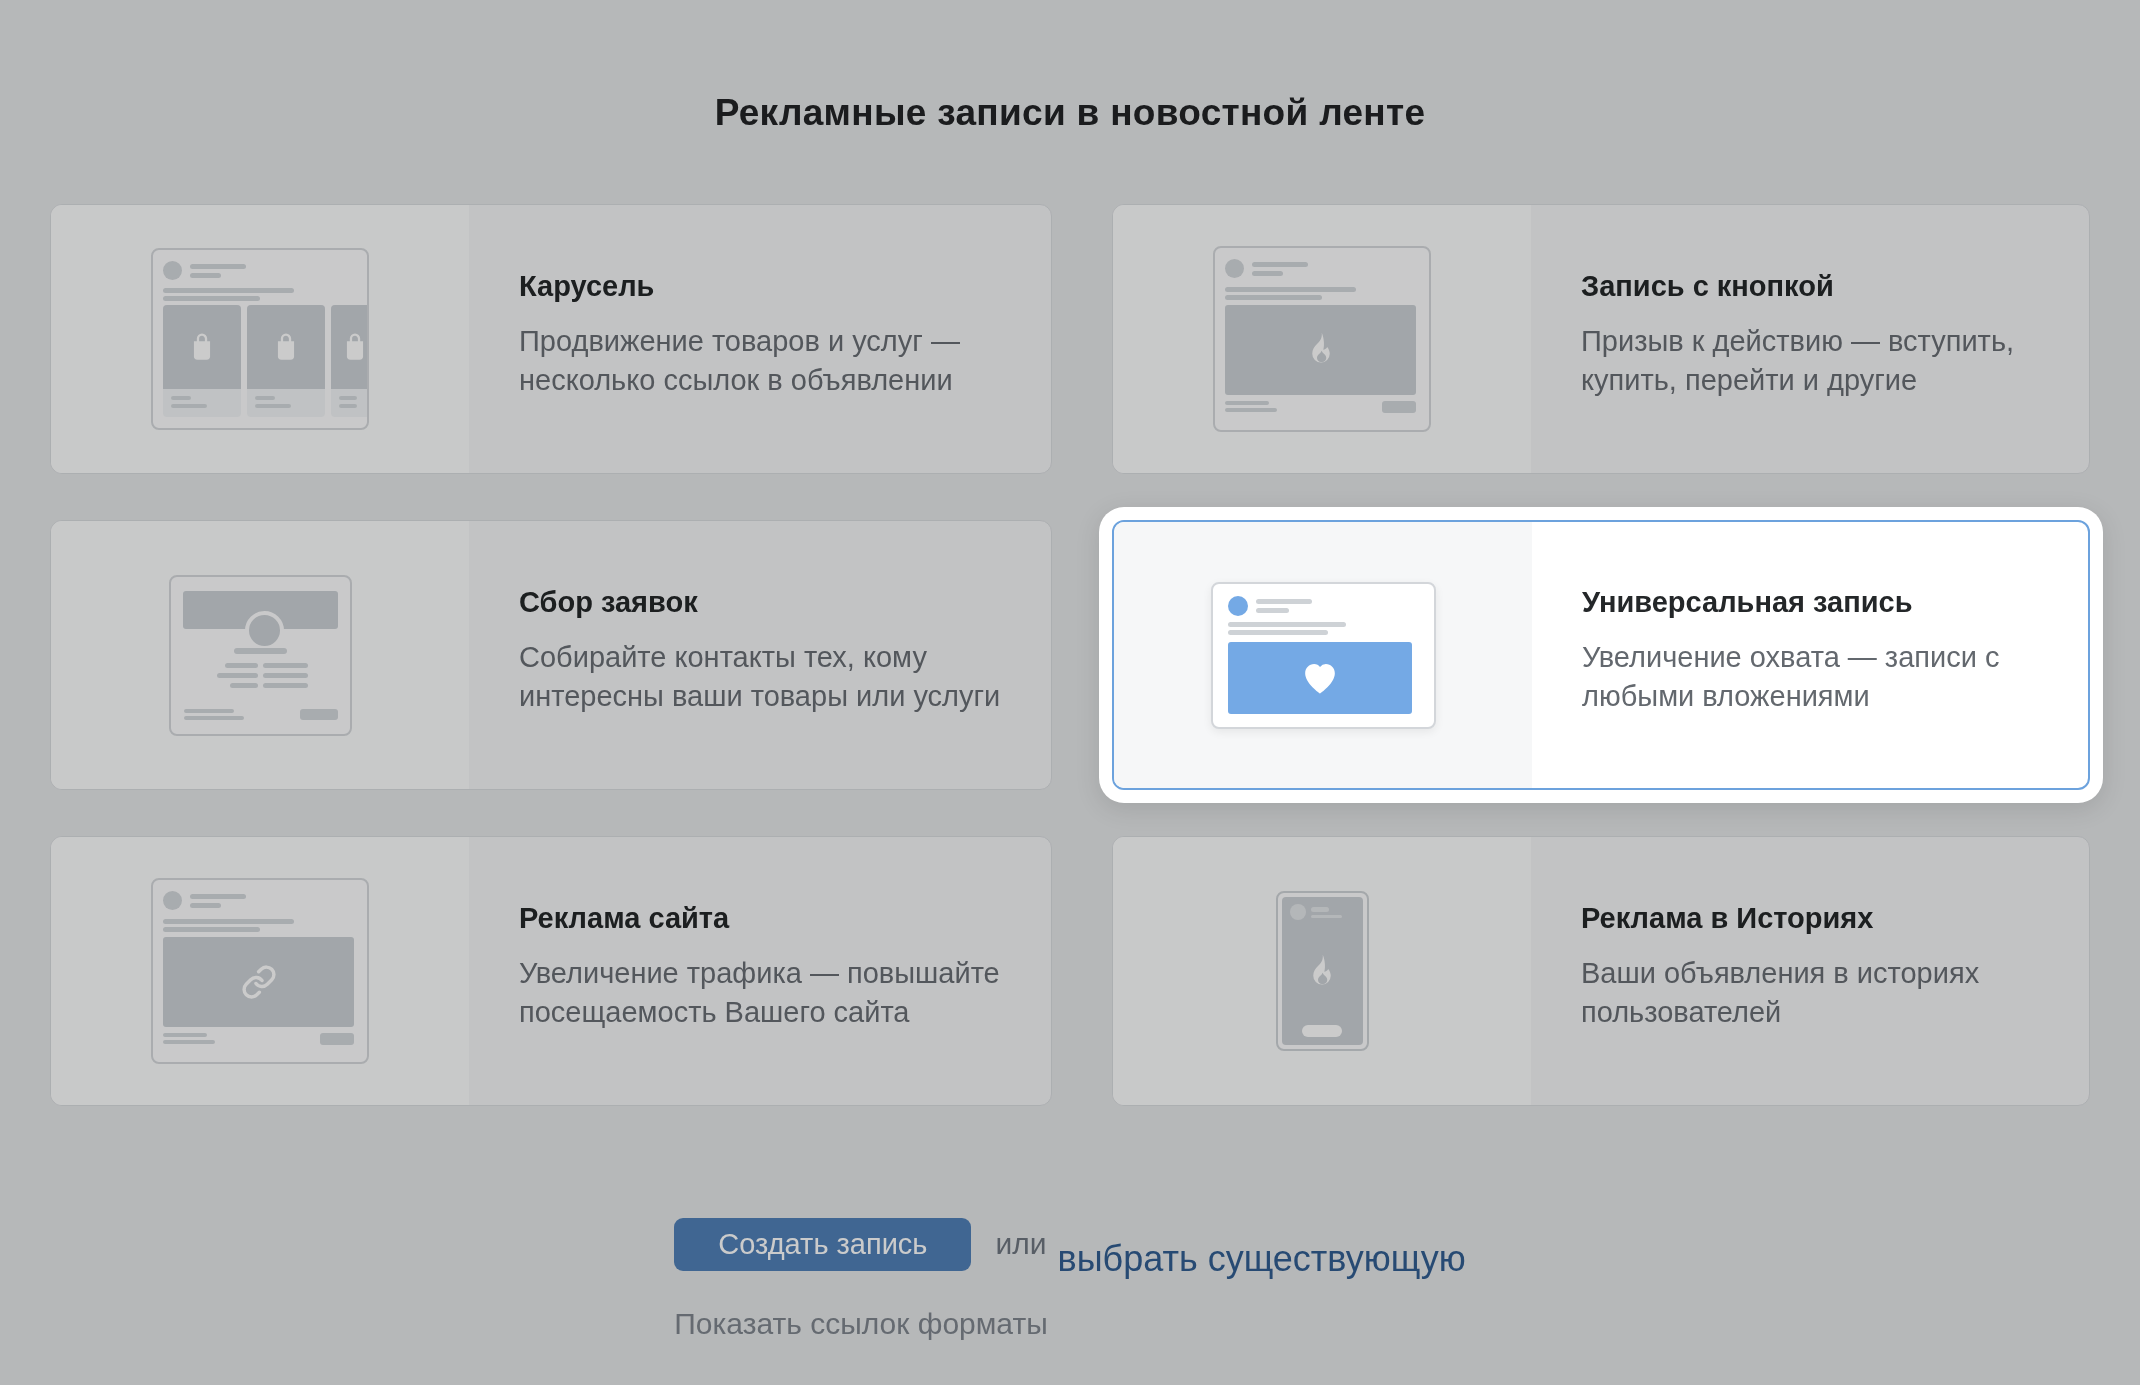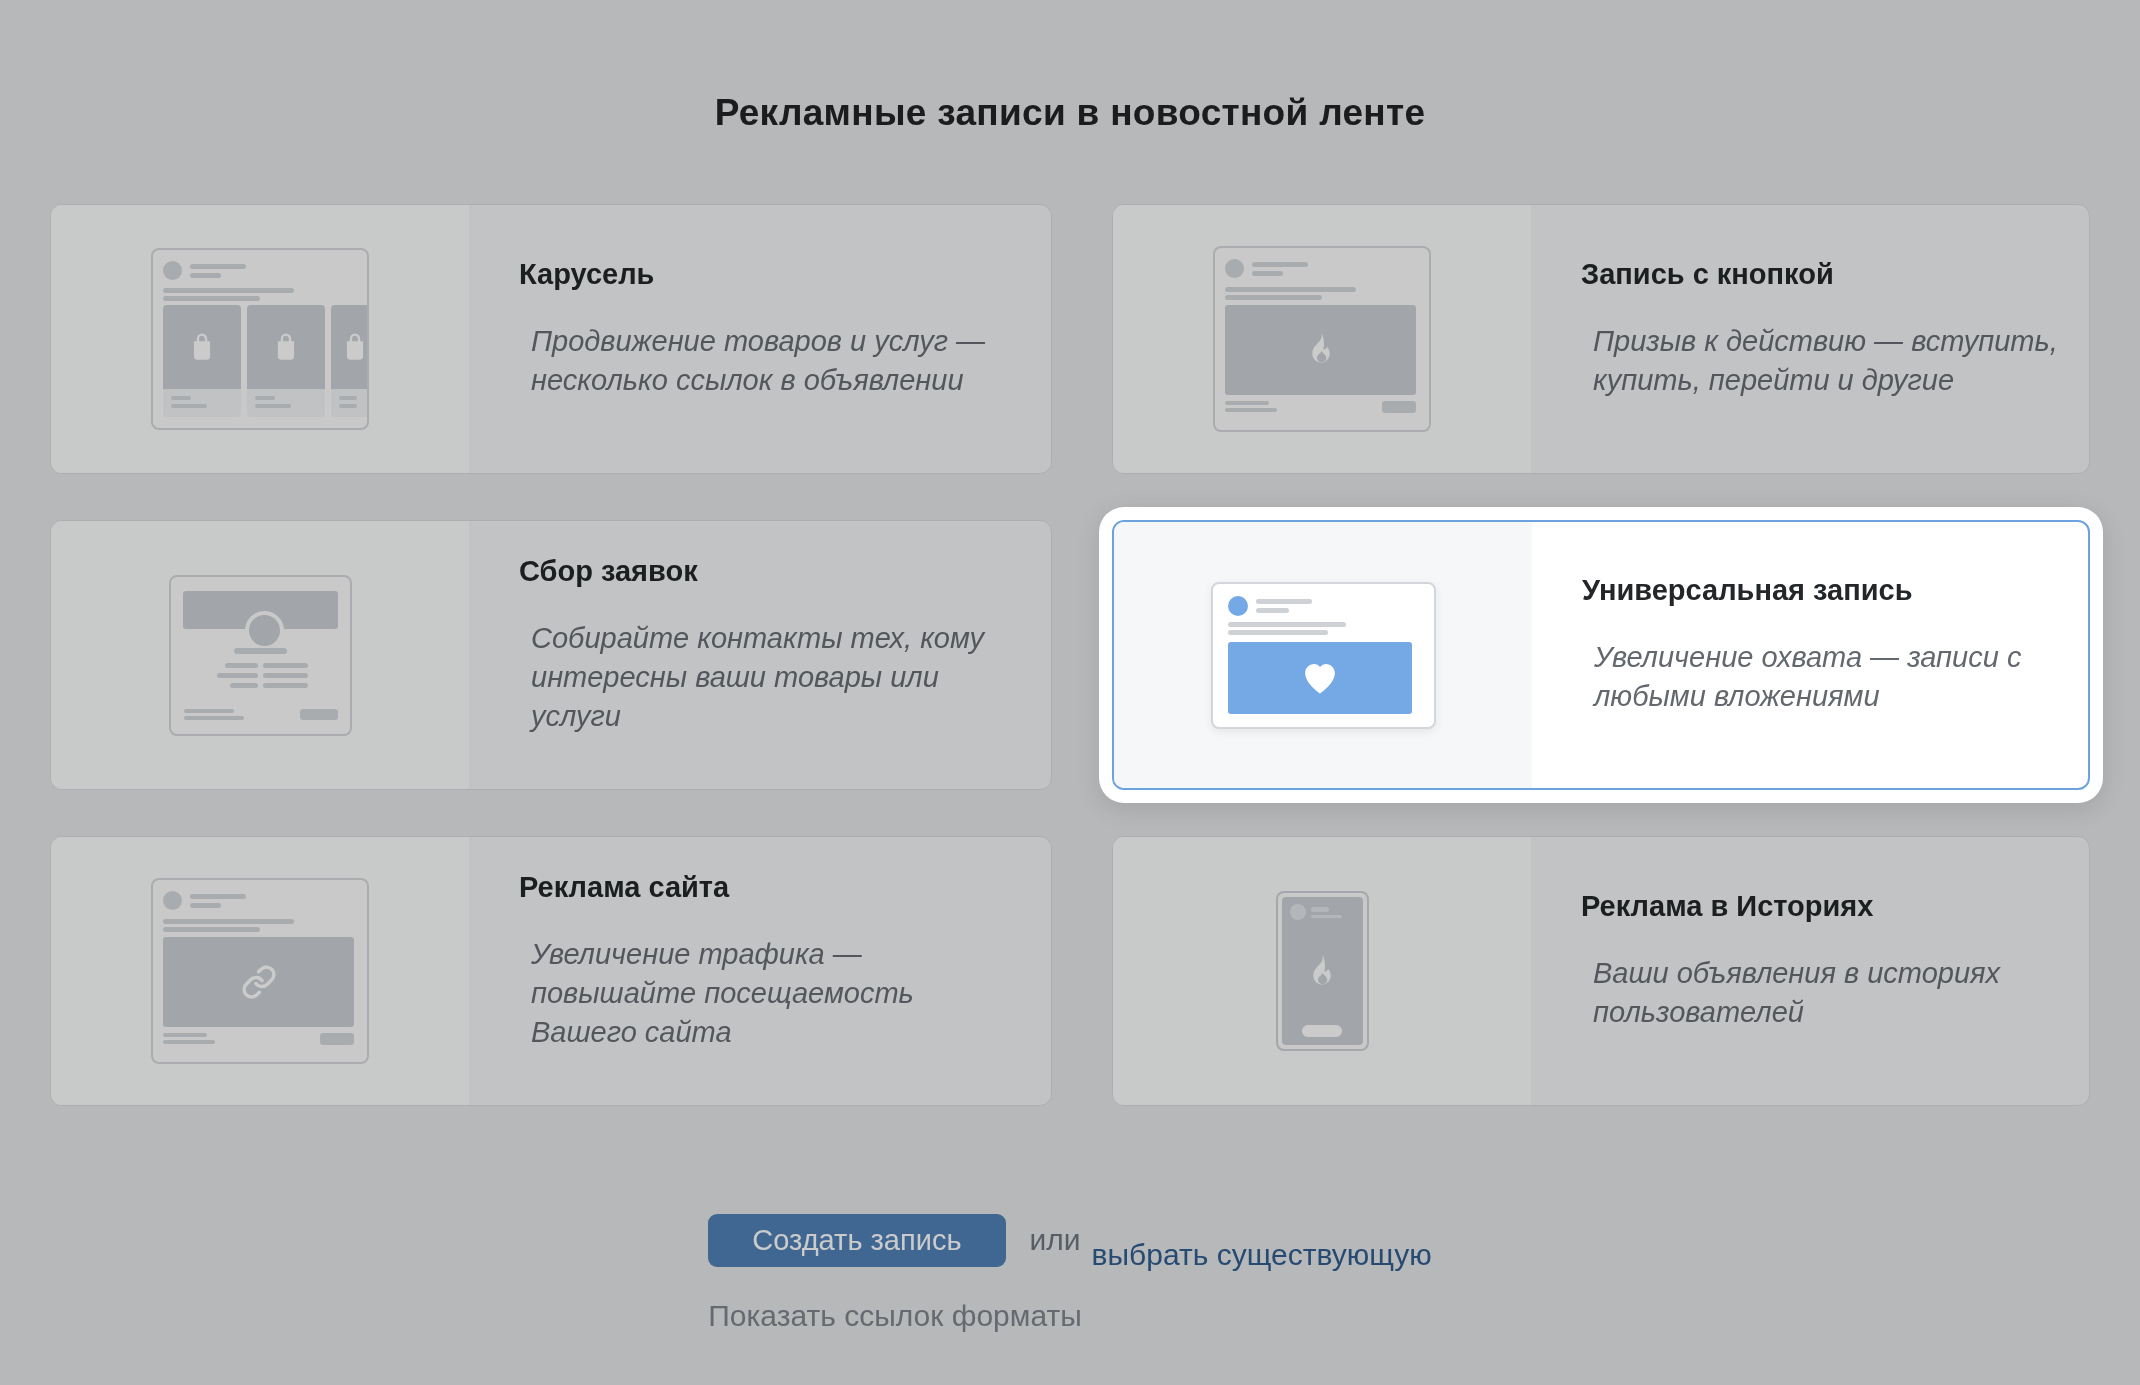--- a/index.html
+++ b/index.html
@@ -27,21 +27,21 @@
   }
   .card-media{
     width:418px;flex:none;background:#fcfdfd;border-radius:11px 0 0 11px;
     display:flex;align-items:center;justify-content:center;
   }
   .card-text{
     flex:1;display:flex;flex-direction:column;justify-content:center;
     padding:0 18px 8px 50px;
   }
   .card-title{font-size:29px;font-weight:bold;color:#242729;margin:0 0 19px;}
-  .card-desc{font-size:29px;color:#696e74;line-height:39px;max-width:514px;margin:12px;font-style:italic;}
+  .card-desc{font-size:29px;color:#696e74;line-height:39px;max-width:514px;margin:0;}
 
   
   .card.selected{
     z-index:20;background:#ffffff;border:2px solid #6ca2dd;
     box-shadow:0 0 0 13px #ffffff, 0 6px 24px 14px rgba(0,0,0,0.10);
   }
   .card.selected .card-media{background:#f6f7f8;border-radius:10px 0 0 10px;}
   .card.selected .card-desc{color:#63686e;}
 
   
@@ -76,21 +76,21 @@
 
   
   .actions{width:fit-content;margin:102px auto 0;display:flex;flex-direction:column;align-items:flex-start;}
   .actions-row{display:flex;align-items:center;}
   .create-btn{
     appearance:none;border:none;cursor:pointer;
     background:#5181b8;color:#ffffff;font-family:inherit;
     font-size:29px;height:53px;padding:0 44px;border-radius:9px;
   }
   .or-text{font-size:30px;color:#6f7780;margin-left:24px;}
-  .link{font-size:30px;color:#315e91;margin-left:11px;text-decoration:none;cursor:pointer;margin-top:30px;}
+  .link{font-size:36px;color:#315e91;margin-left:11px;text-decoration:none;cursor:pointer;margin-top:30px;}
   .show-formats{font-size:30px;color:#7f868e;margin-top:27px;text-decoration:none;cursor:pointer;}
 </style>
 </head>
 <body>
 
 <main>
 
   <h1 class="page-title">Рекламные записи в новостной ленте</h1>
 
   <div class="grid">

